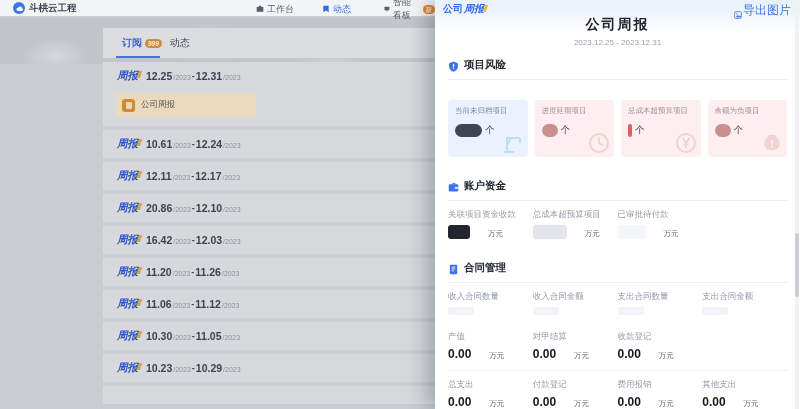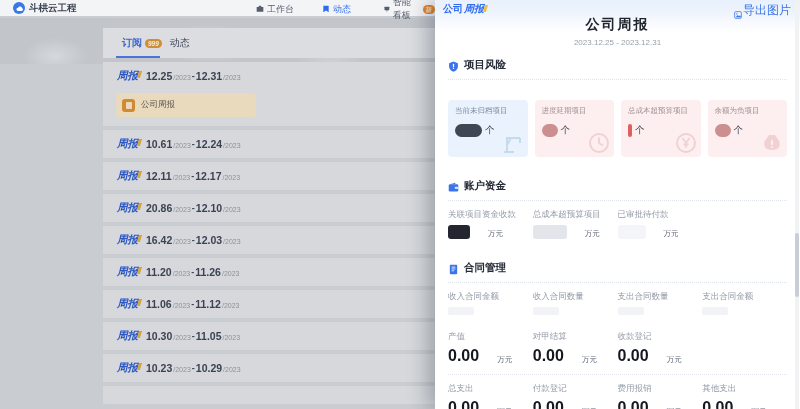--- a/index.html
+++ b/index.html
@@ -80,21 +80,21 @@
   .blob-dark{width:27px;height:13px;background:#3f4654;border-radius:7px}
   .blob-pink{width:16px;height:13px;background:#cb8f8f;border-radius:7px}
   .blob-red{width:4px;height:13px;background:#dd5f5f;border-radius:2px}
   .blob-ink{width:22px;height:14px;background:#23262e;border-radius:3px}
   .blob-gray{width:34px;height:14px;background:#e3e5ea;border-radius:3px}
   .blob-faint{width:28px;height:14px;background:#f4f5f8;border-radius:3px}
   .blob-ghost{width:26px;height:8px;background:#f2f3f6;border-radius:2px;margin-top:4px}
   .stats{display:grid;grid-template-columns:repeat(4,1fr);margin-top:8px}
   .slabel{font-size:8.5px;color:#939aa7;white-space:nowrap}
   .sval{margin-top:4px;display:flex;align-items:flex-end;gap:18px}
-  .sval b{font-size:16px;color:#15181f}
+  .sval b{font-size:12px;color:#15181f}
   .sunit{font-size:7.5px;color:#5f6673}
   .dotline{border-top:1px dotted #e2e6ec;margin-top:9px}
   .sbar{position:absolute;right:1px;top:0;width:4px;height:409px;background:#f1f2f4}
   .sthumb{position:absolute;top:233px;height:64px;width:4px;background:#c9ced6;border-radius:2px;cursor:pointer}
 </style>
 </head>
 <body>
 
 <div class="topbar">
   <div class="brand">
@@ -352,28 +352,28 @@
     <section class="blk">
       <div class="shead">
         <svg class="sicon" viewBox="0 0 12 12">
             <rect x="2" y=".8" width="8" height="10.4" rx="1" fill="#3b74e8"></rect>
             <path d="M4 3.4h4M4 5.4h4M4 7.4h2.6" stroke="#fff" stroke-width=".9"></path>
           </svg>
         <span>合同管理</span>
       </div>
       <div class="stats">
         <div class="stat">
+          <div class="slabel">收入合同数量</div>
+          <div class="blob-ghost"></div>
+        </div>
+        <div class="stat">
           <div class="slabel">收入合同金额</div>
           <div class="blob-ghost"></div>
         </div>
         <div class="stat">
-          <div class="slabel">收入合同数量</div>
-          <div class="blob-ghost"></div>
-        </div>
-        <div class="stat">
           <div class="slabel">支出合同数量</div>
           <div class="blob-ghost"></div>
         </div>
         <div class="stat">
           <div class="slabel">支出合同金额</div>
           <div class="blob-ghost"></div>
         </div>
       </div>
     </section>
 

